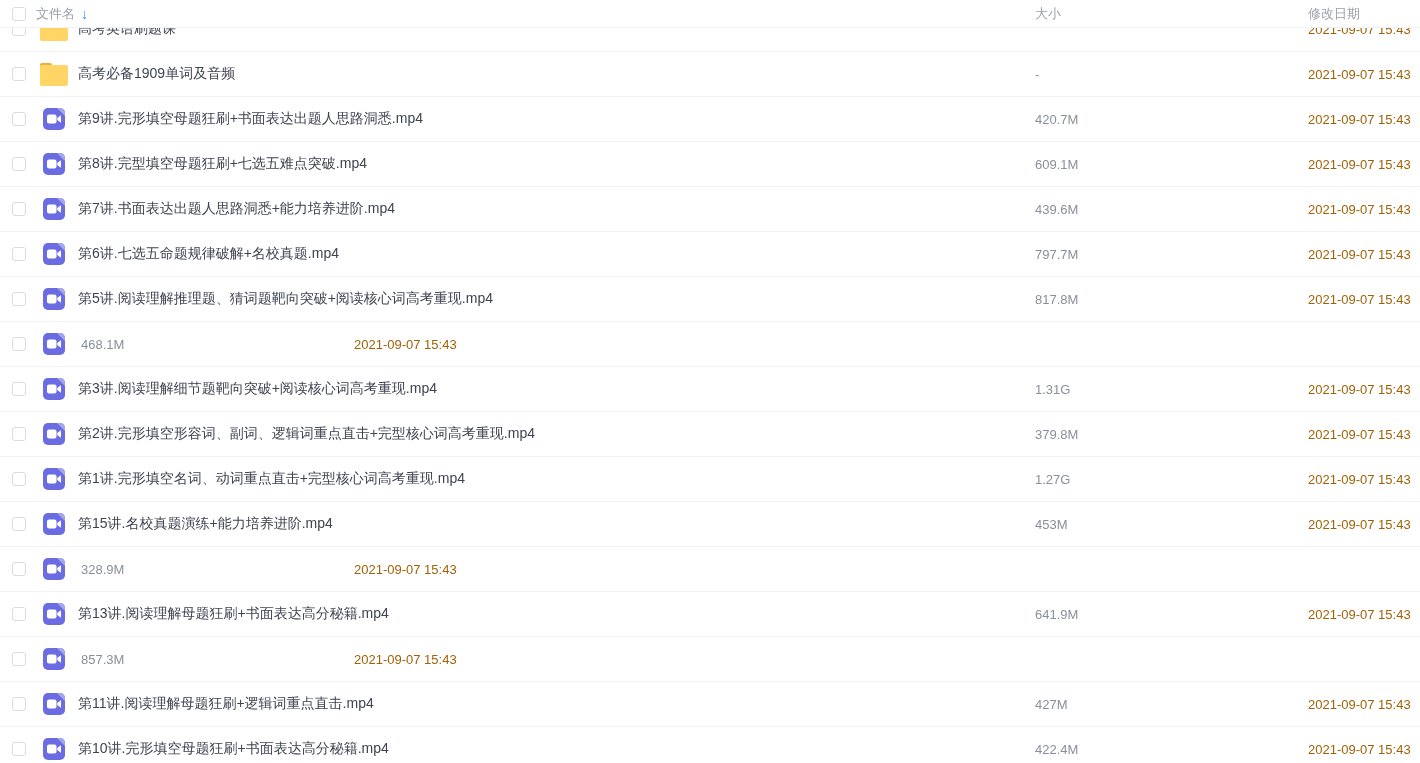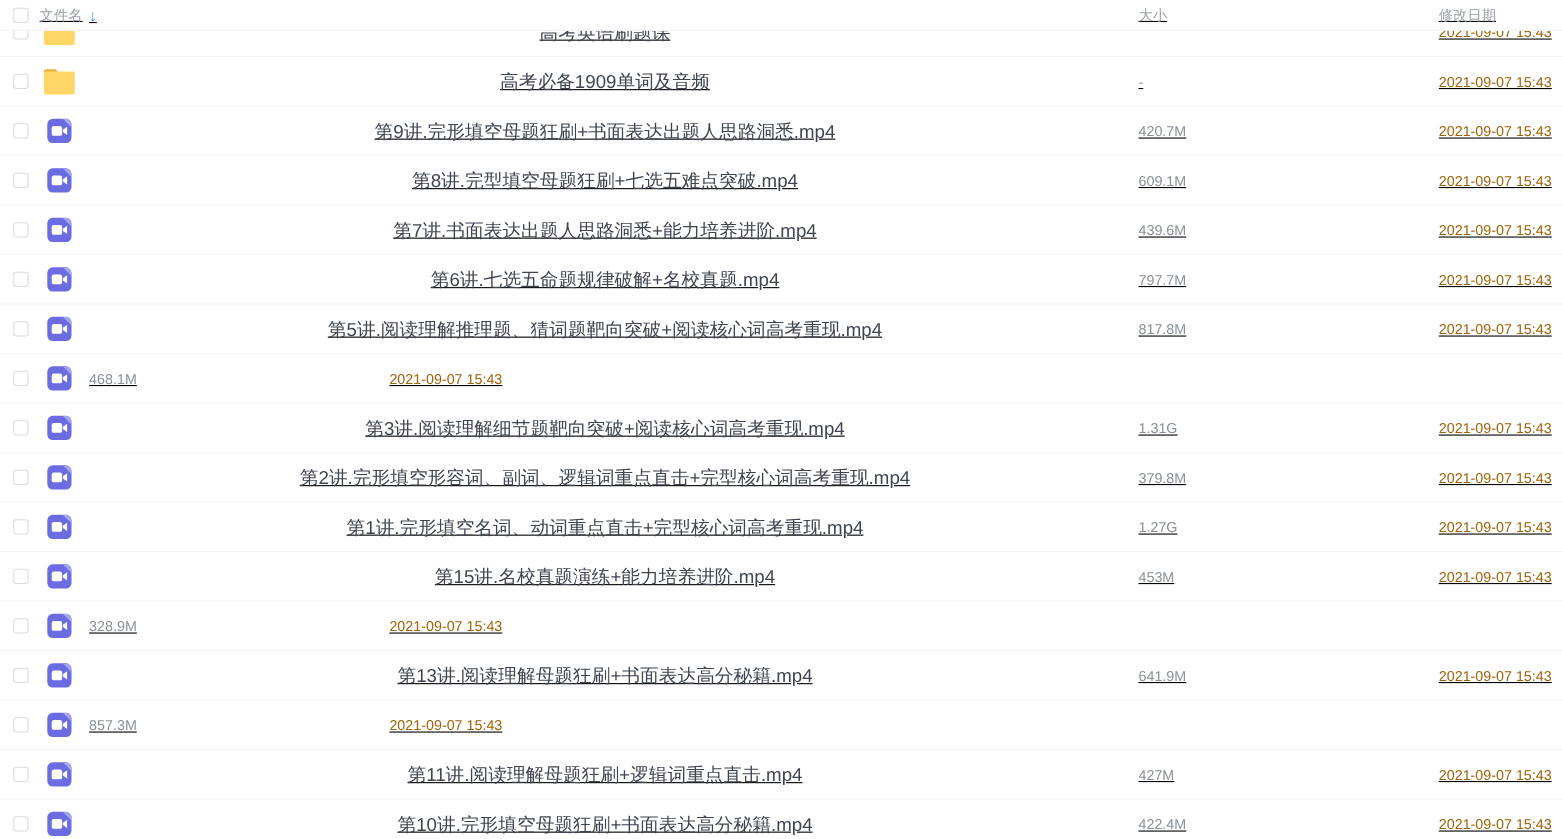--- a/index.html
+++ b/index.html
@@ -1,18 +1,18 @@
 <!DOCTYPE html>
 <html><head>
 <meta charset="utf-8">
 <style>
   * { box-sizing: border-box; margin: 0; padding: 0; }
   html, body { width: 1420px; height: 763px; overflow: hidden; background: #fff; }
   body { font-family: "Liberation Sans", sans-serif; }
-  .page { position: relative; width: 1420px; height: 763px; overflow: hidden; background: #fff; text-decoration: underline; }
+  .page { position: relative; width: 1420px; height: 763px; overflow: hidden; background: #fff; }
 
   
   .header-row {
     position: relative; z-index: 2; background: #fff;
     height: 28px; display: flex; align-items: center;
     border-bottom: 1px solid #F0F2F5;
     color: #9AA0AA; font-size: 13px;
   }
   .hcell-check { width: 14px; height: 14px; margin-left: 12px; flex: none; }
   .hcell-name  { margin-left: 10px; flex: 1; display: flex; align-items: center; gap: 6px; }
@@ -21,22 +21,22 @@
   .sort-arrow  { color: #2B8FF5; font-size: 14px; font-weight: bold; line-height: 1; }
 
   
   .file-list { position: relative; z-index: 1; margin-top: -21px; }
   .file-row {
     height: 45px; display: flex; align-items: center;
     border-bottom: 1px solid #F0F2F5; background: #fff;
   }
   .cell-check { width: 14px; margin-left: 12px; flex: none; }
   .cell-icon  { width: 28px; margin-left: 14px; flex: none; display: flex; align-items: center; justify-content: center; }
-  .cell-name  { margin-left: 10px; flex: 1; min-width: 0; font-size: 17px; color: #3E4450;
-                white-space: nowrap; overflow: hidden; text-overflow: ellipsis; cursor: pointer; text-align: center; }
+  .cell-name  { margin-left: 10px; flex: 1; min-width: 0; font-size: 14px; color: #3E4450;
+                white-space: nowrap; overflow: hidden; text-overflow: ellipsis; cursor: pointer; }
   .cell-size  { width: 278px; flex: none; padding-left: 13px; font-size: 13px; color: #8A9099; }
   .cell-date  { width: 120px; flex: none; padding-left: 8px; font-size: 13px; color: #a16207; }
 
   .checkbox {
     display: block; width: 14px; height: 14px;
     border: 1px solid #D9DCE1; border-radius: 3px; background: #fff; cursor: pointer;
   }
 
   
   .folder-glyph { position: relative; width: 28px; height: 20px; margin-top: 3px; }

